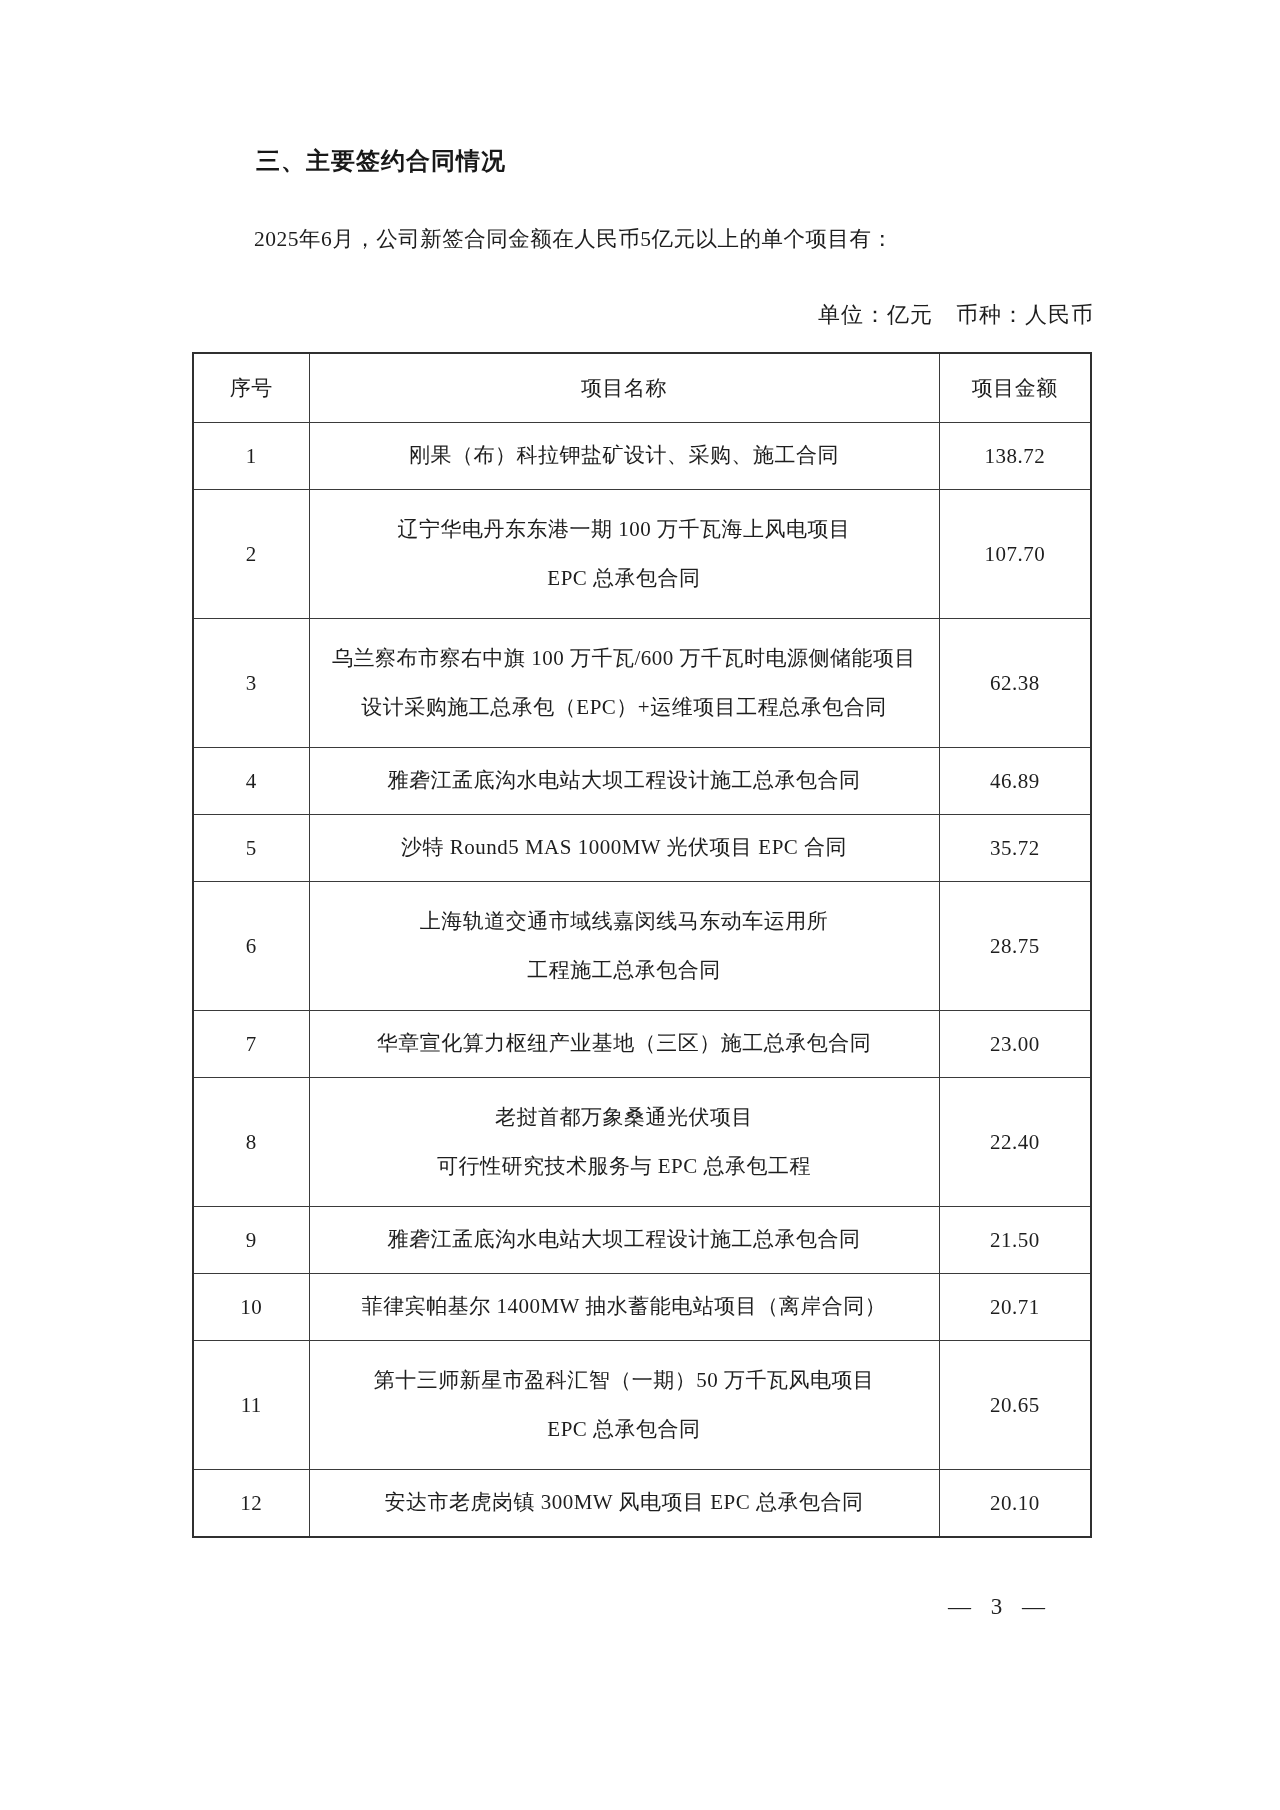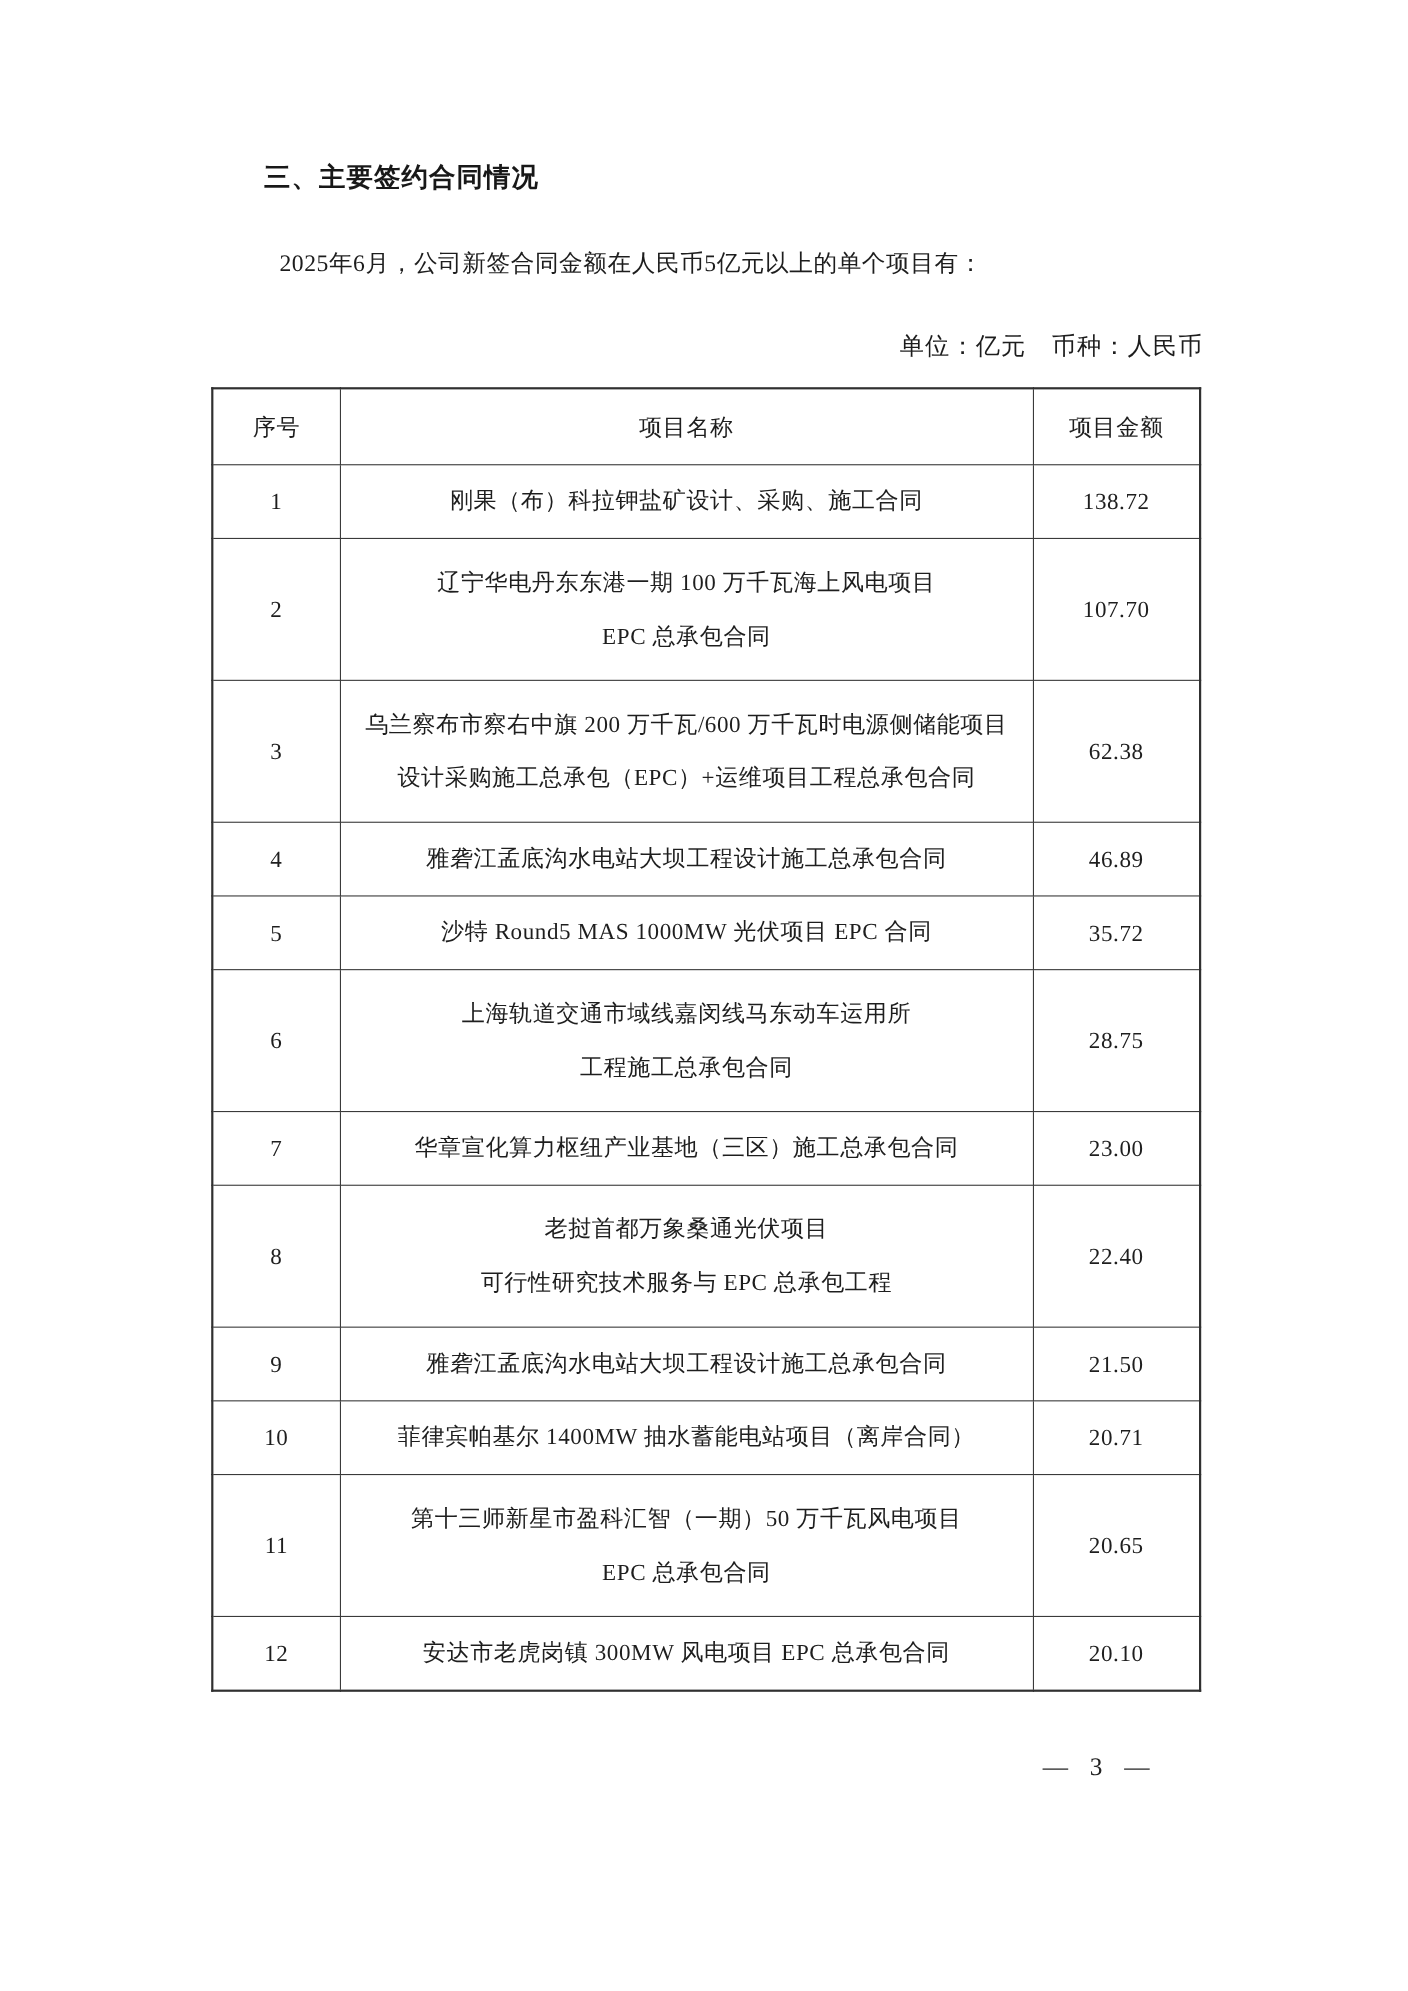--- a/index.html
+++ b/index.html
@@ -7,21 +7,21 @@
     position: relative;
     width: 1280px;
     height: 1810px;
     background: #ffffff;
     font-family: "Liberation Serif", "DejaVu Serif", serif;
     color: #1c1c1c;
     overflow: hidden;
   }
   .section-title {
     position: absolute;
-    left: 240px;
+    left: 256px;
     top: 145px;
     margin: 0;
     font-family: "Liberation Sans", "DejaVu Sans", sans-serif;
     font-weight: 700;
     font-size: 24px;
     letter-spacing: 1px;
     color: #181818;
   }
   .intro {
     position: absolute;
@@ -119,21 +119,21 @@
           <td class="c-no">2</td>
           <td class="c-name">
             <div class="nl">辽宁华电丹东东港一期 100 万千瓦海上风电项目</div>
             <div class="nl">EPC 总承包合同</div>
           </td>
           <td class="c-amt">107.70</td>
         </tr>
         <tr class="double">
           <td class="c-no">3</td>
           <td class="c-name">
-            <div class="nl">乌兰察布市察右中旗 200 万千瓦/600 万千瓦时电源侧储能项目</div>
+            <div class="nl">乌兰察布市察右中旗 100 万千瓦/600 万千瓦时电源侧储能项目</div>
             <div class="nl">设计采购施工总承包（EPC）+运维项目工程总承包合同</div>
           </td>
           <td class="c-amt">62.38</td>
         </tr>
         <tr class="single">
           <td class="c-no">4</td>
           <td class="c-name">
             <div class="nl">雅砻江孟底沟水电站大坝工程设计施工总承包合同</div>
           </td>
           <td class="c-amt">46.89</td>

